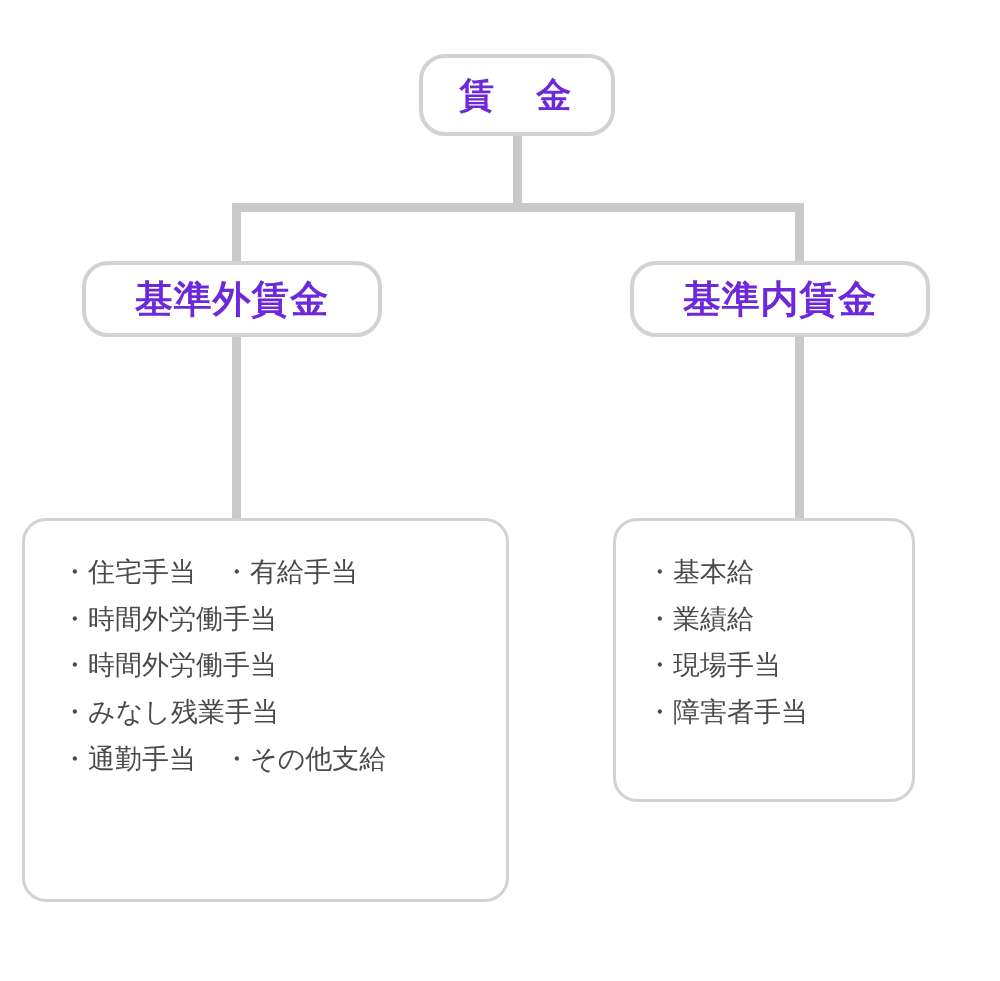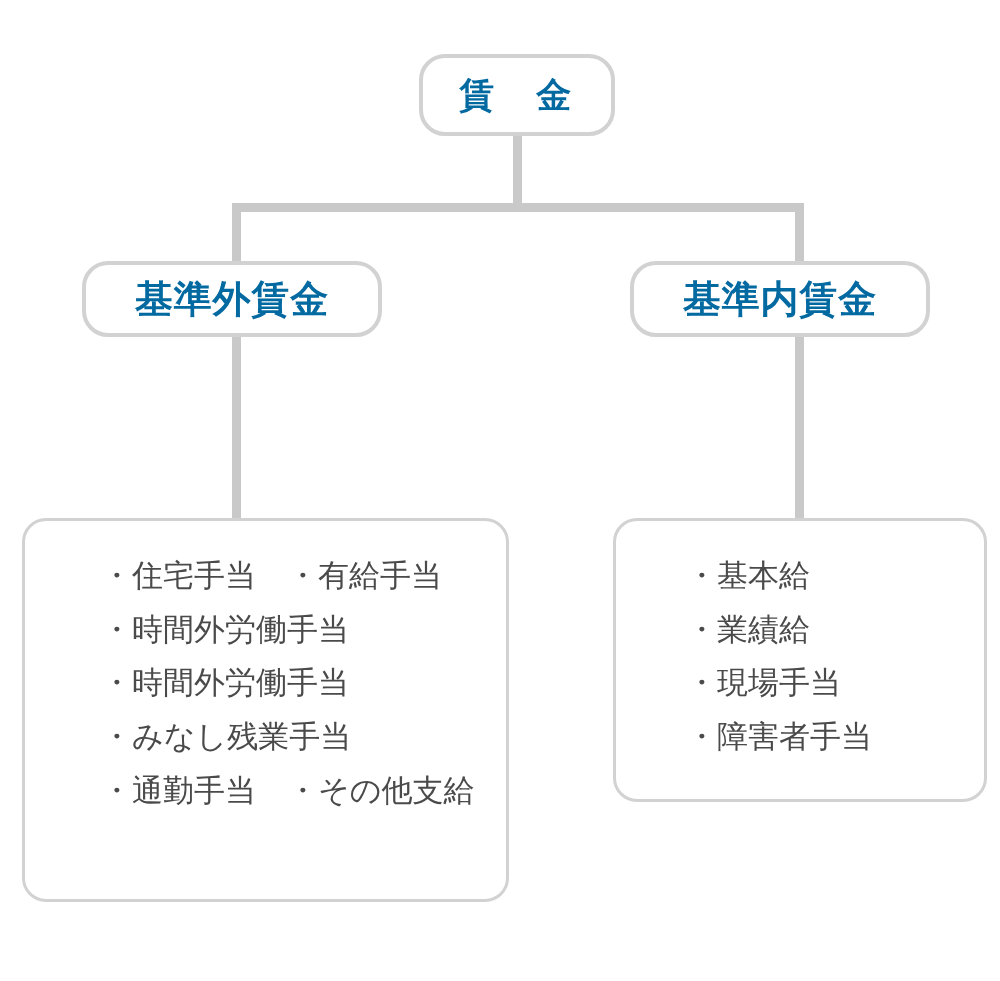--- a/index.html
+++ b/index.html
@@ -27,21 +27,21 @@
   
   .node {
     position: absolute;
     box-sizing: border-box;
     background: #ffffff;
     border: 4px solid #d2d2d2;
     border-radius: 26px;
     display: flex;
     align-items: center;
     justify-content: center;
-    color: #0369a1;
+    color: #6d28d9;
   }
   .node-root {
     left: 419px;
     top: 54px;
     width: 196px;
     height: 82px;
     font-size: 35px;
     font-weight: 700;
     letter-spacing: 0.10em;
   }
@@ -70,35 +70,34 @@
   }
   .listbox-left {
     left: 22px;
     top: 518px;
     width: 487px;
     height: 384px;
   }
   .listbox-right {
     left: 613px;
     top: 518px;
-    width: 374px;
+    width: 302px;
     height: 284px;
   }
   .list {
     list-style: none;
     margin: 0;
     padding: 0;
   }
   .list li {
-    font-size: 31px;
+    font-size: 27px;
     font-weight: 500;
     line-height: 1.73;
     white-space: pre;
     color: #4a4a4a;
-    margin-left: 40px;
   }
   .listbox-left .list  { padding-left: 36px; }
   .listbox-right .list { padding-left: 30px; }
 </style>
 </head>
 <body>
 
 <div id="diagram">
 
   <div class="conn" style="left:513px; top:134px; width:9px; height:70px;"></div>

